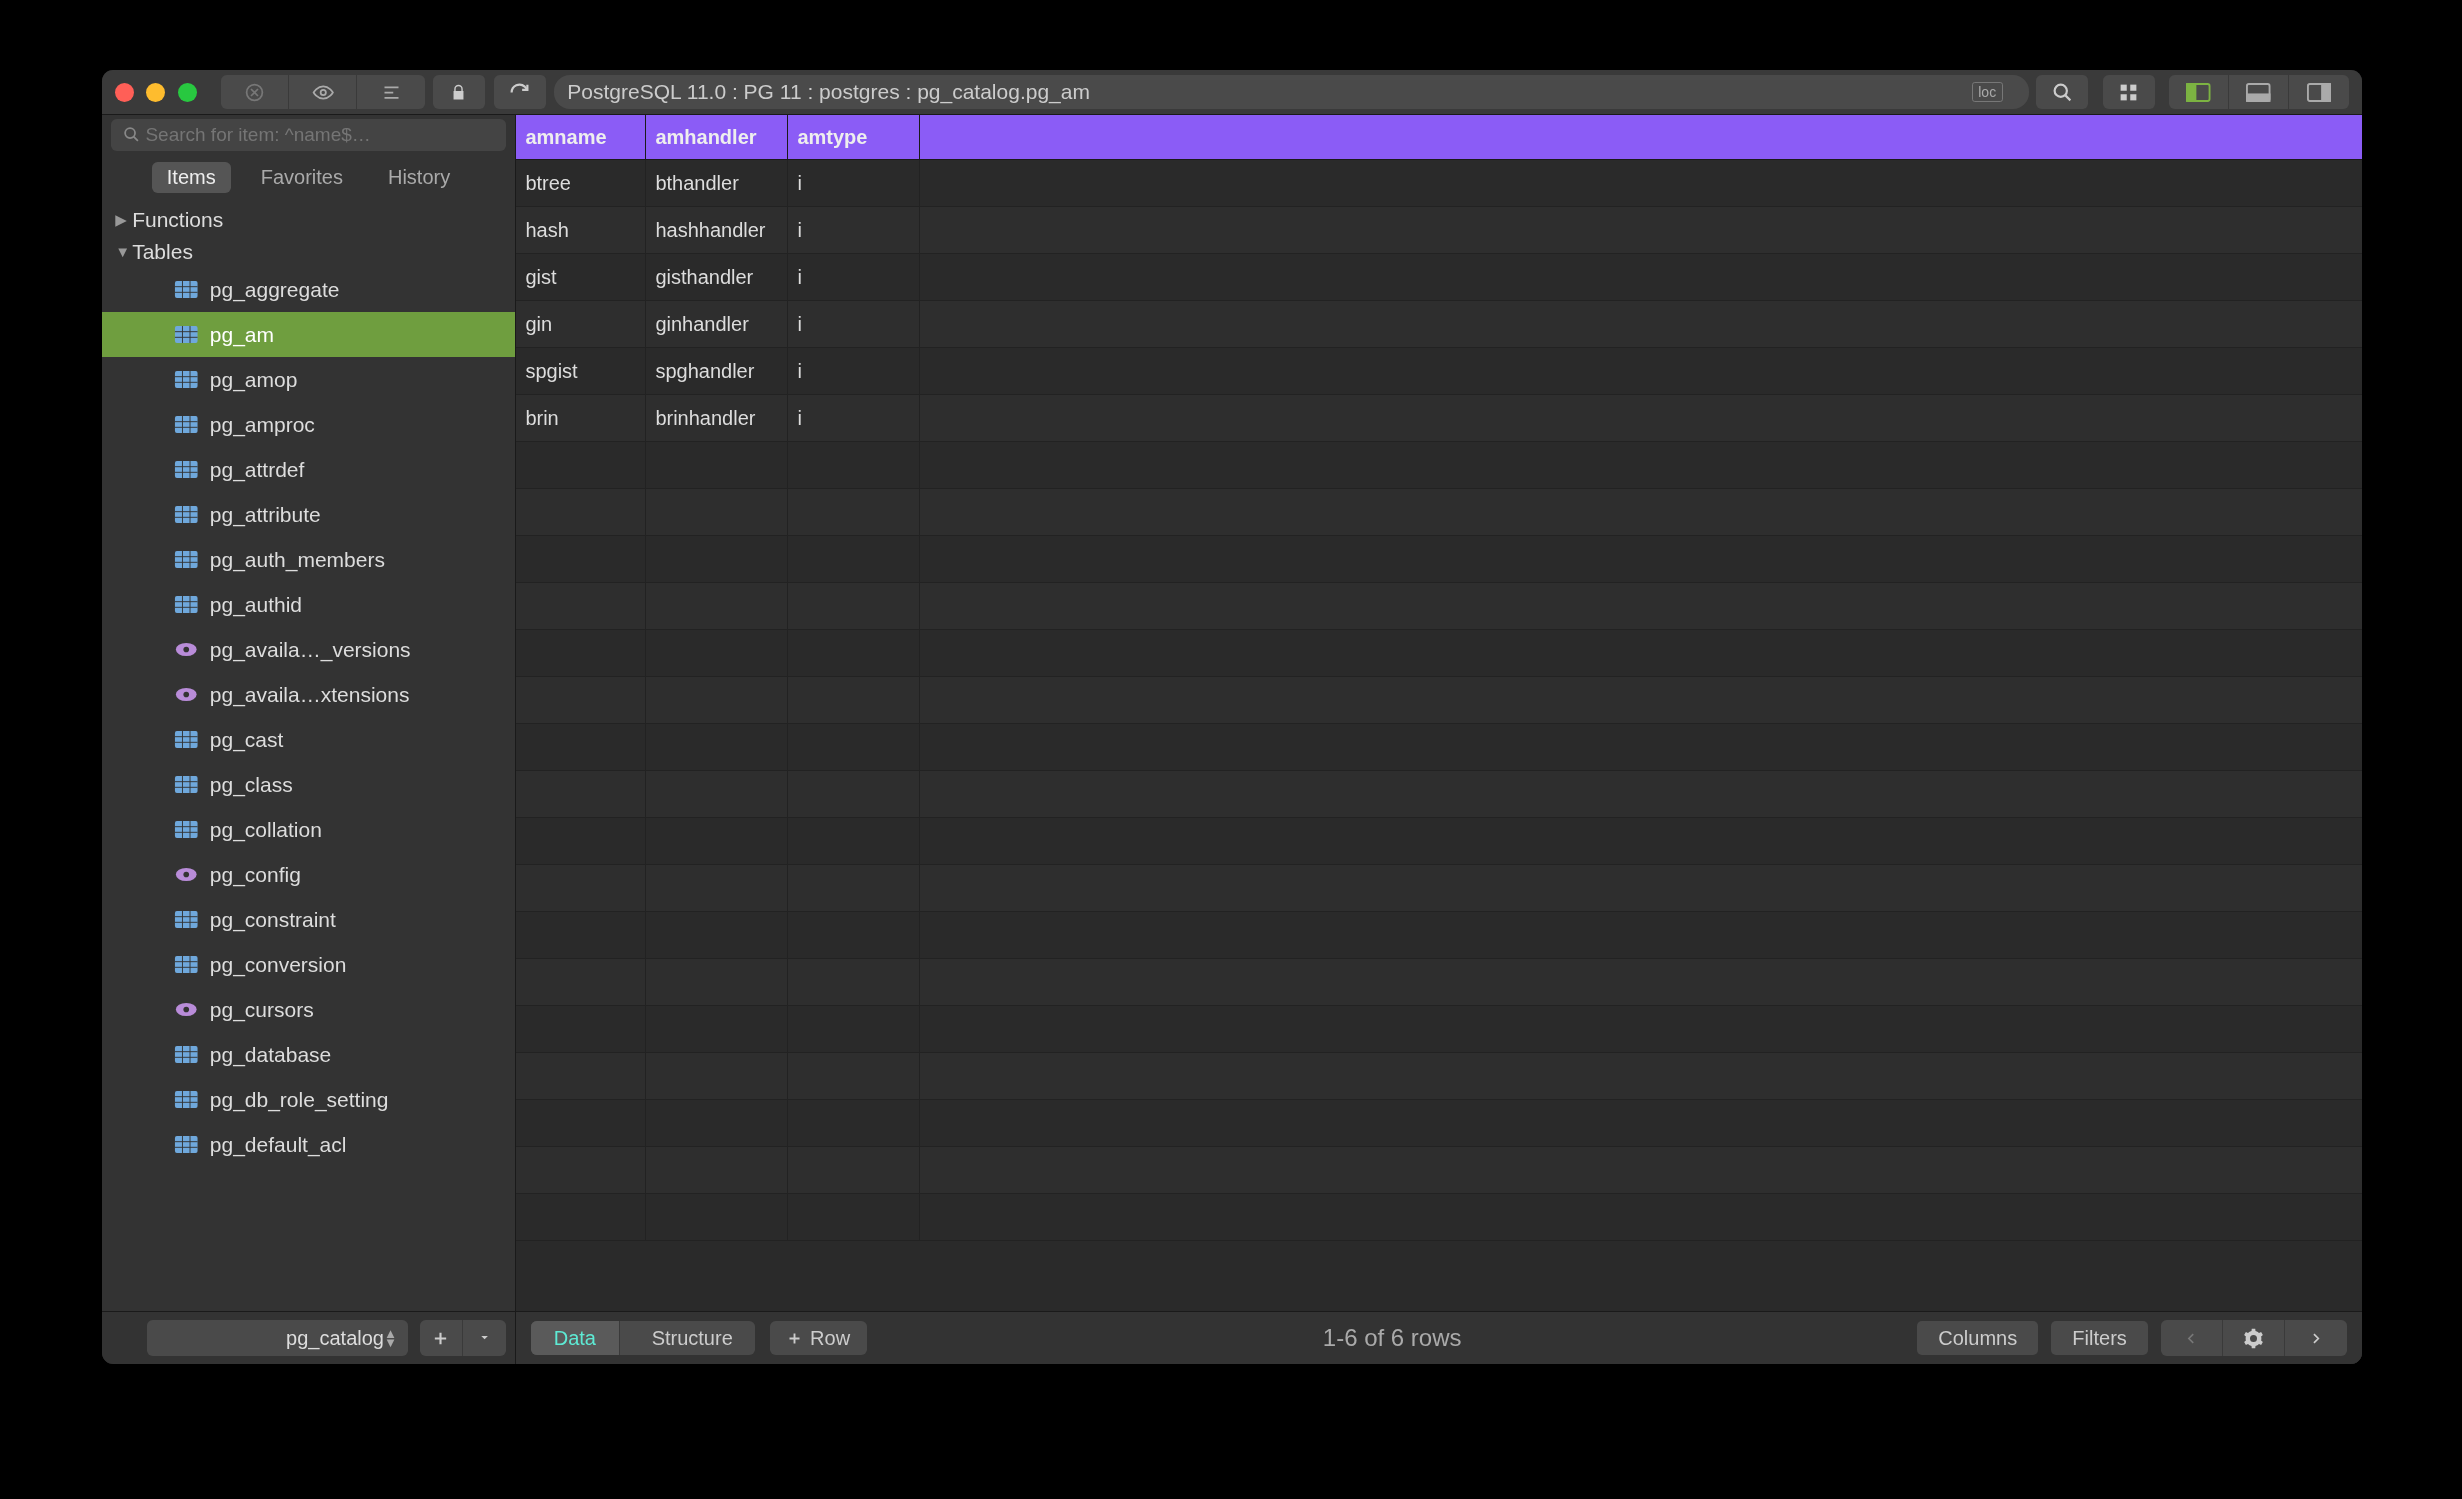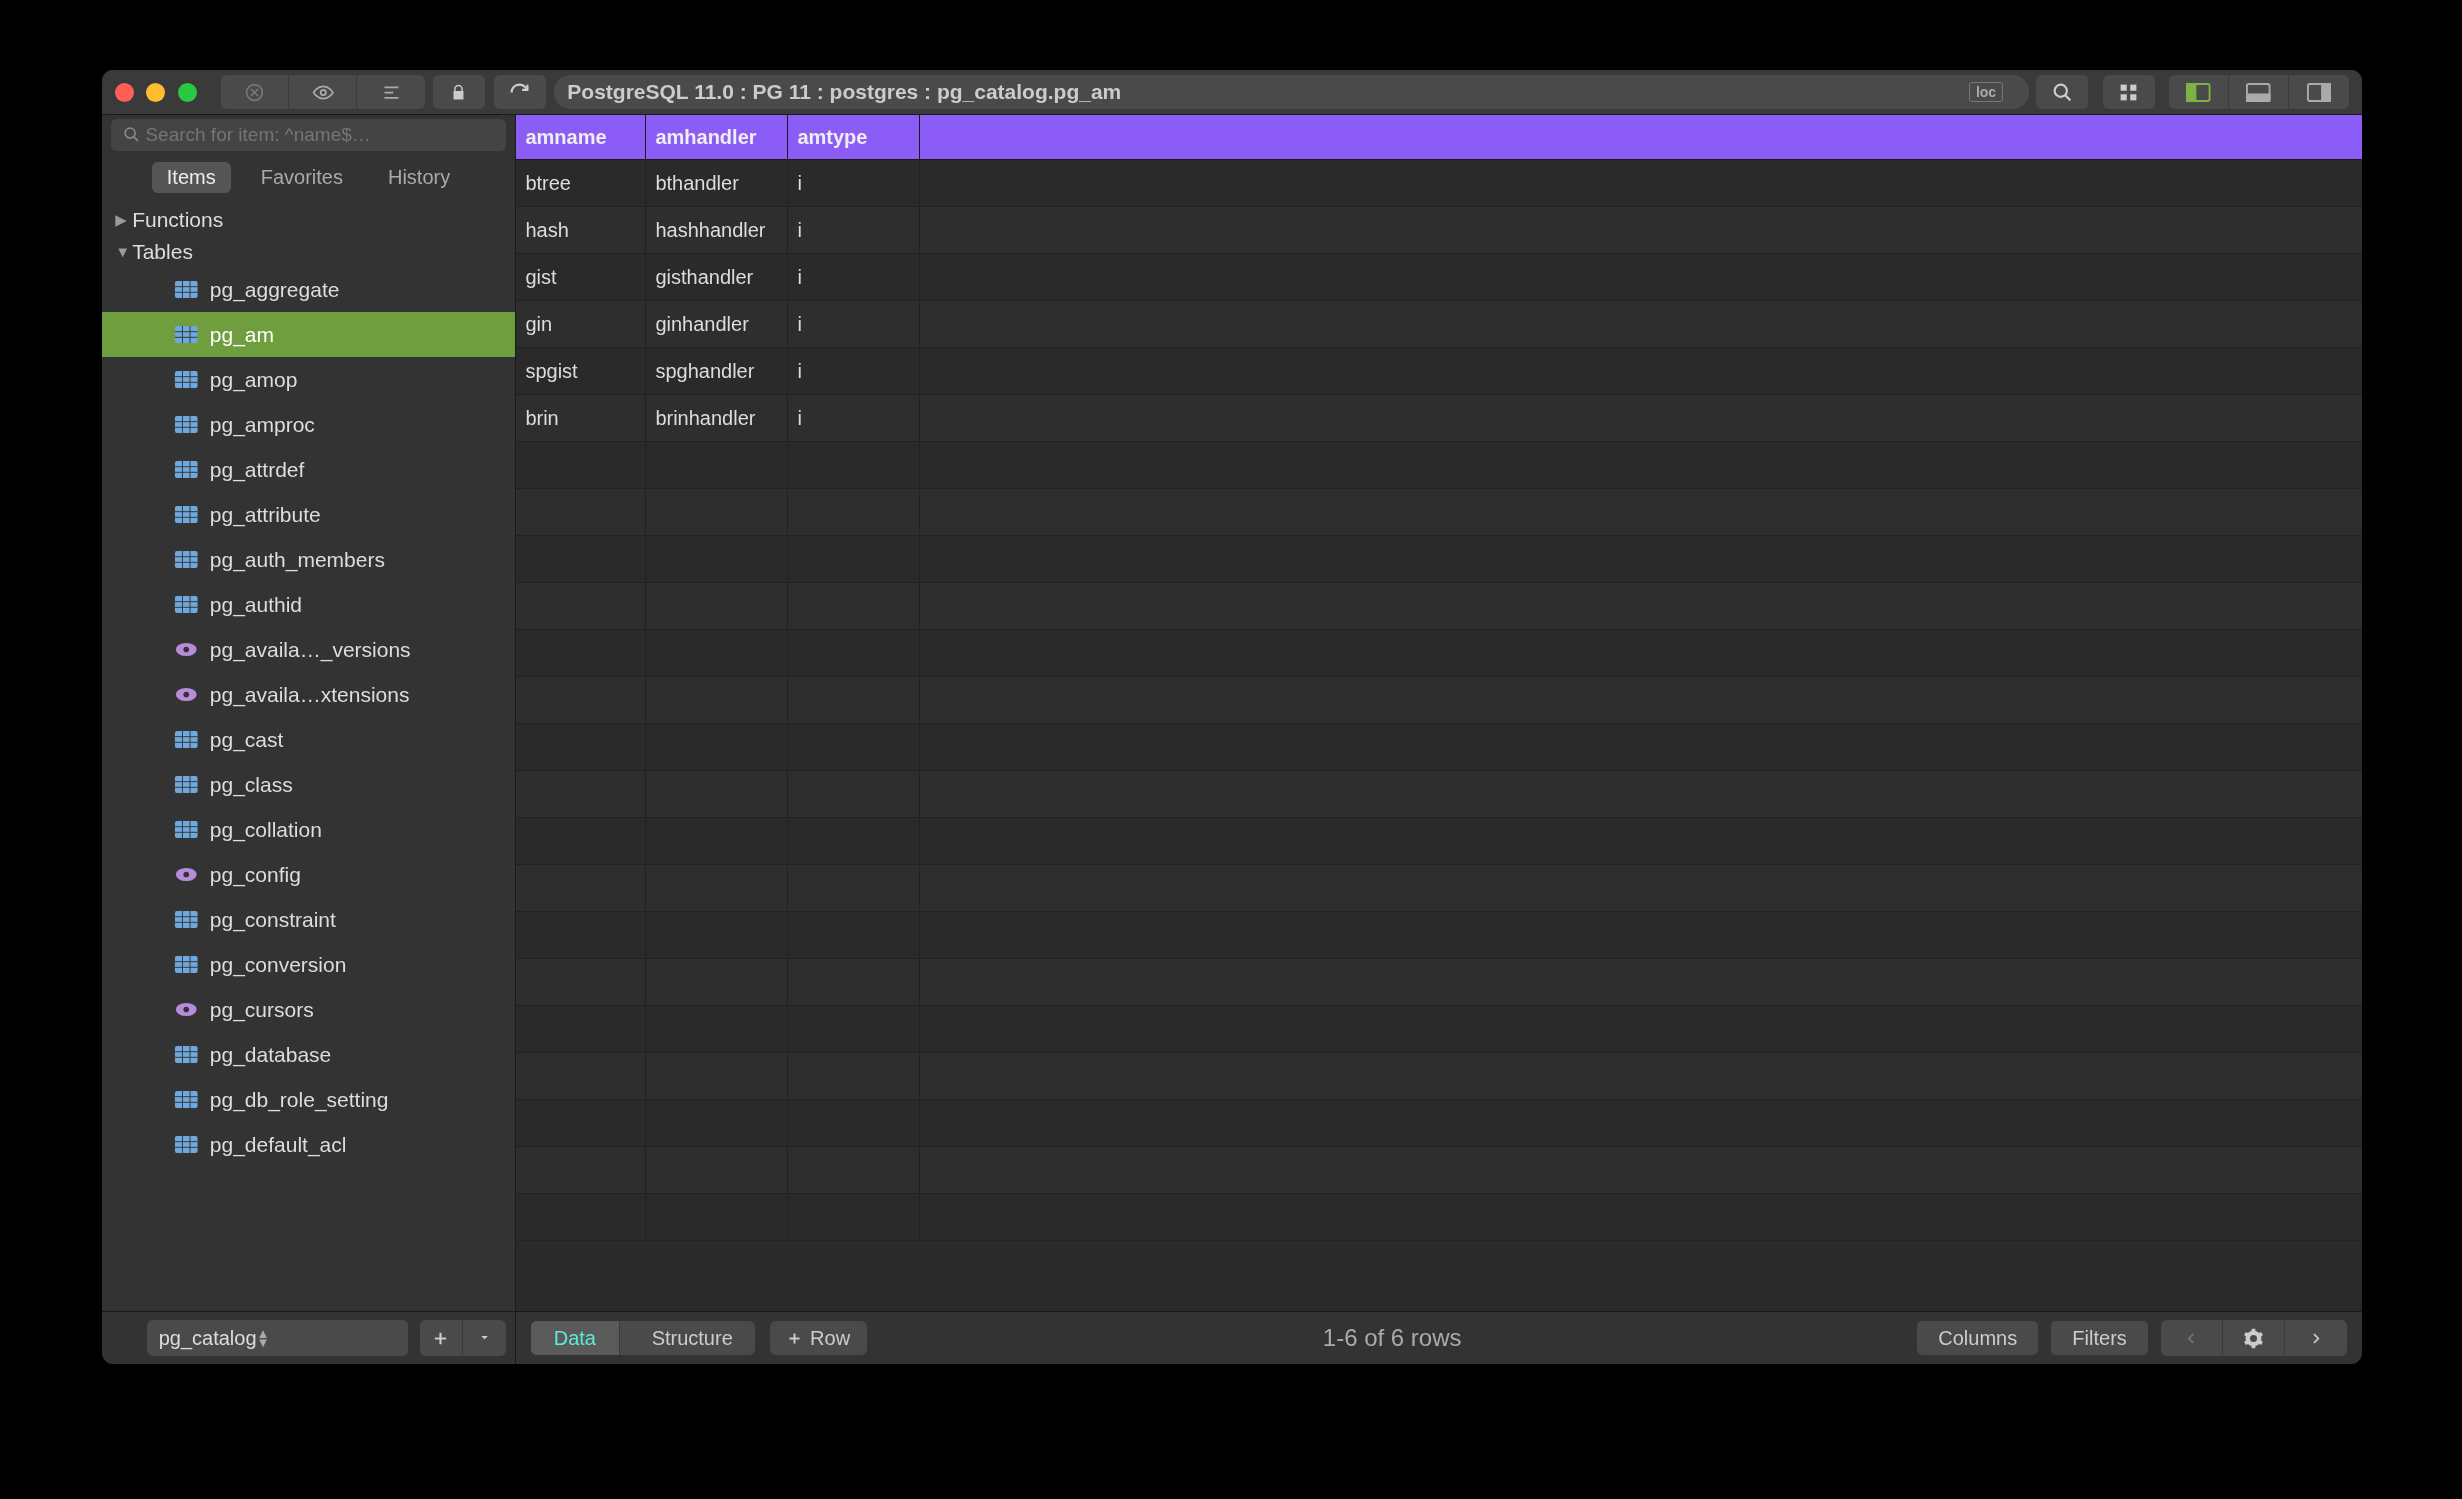--- a/index.html
+++ b/index.html
@@ -46,21 +46,20 @@
   height: 34px;
   background: #4a4a4a;
   border-radius: 16px;
   display: flex; align-items: center;
   padding: 0 13.2px;
   font-family: "SF Mono", Menlo, monospace;
   font-size: 21px;
   color: #ccc;
   gap: 7.6px;
   position: relative;
-  font-weight: bold;
 }
 .breadcrumb .loc {
   position: absolute; right: 26px;
   font-size: 14px;
   border: 0.9px solid #777; color: #aaa;
   padding: 0.9px 5.7px; border-radius: 2.8px;
 }
 
 .tb-right { display: flex; gap: 13.2px; }
 
@@ -97,21 +96,21 @@
 .tree-item.selected { background: #6f9e3f; color: #fff; }
 .tree-item .ticon { width: 24.5px; height: 19px; }
 
 .side-bottom {
   height: 53px; border-top: 0.9px solid #1a1a1a;
   display: flex; align-items: center; gap: 11.3px; padding: 0 9.4px;
 }
 .schema-select {
   flex: 1; height: 36px; background: #4a4a4a; border-radius: 5.7px;
   color: #ddd; font-size: 20px; display: flex; align-items: center; padding: 0 11.3px;
-  justify-content: flex-start;
+  justify-content: flex-end;
   margin-left: 36px;
 }
 .plus-group { display: flex; background: #4a4a4a; border-radius: 5.7px; overflow: hidden; }
 .plus-group .pb { width: 43px; height: 36px; display: flex; align-items: center; justify-content: center; color: #ccc; border-right: 0.9px solid #3a3a3a; }
 .plus-group .pb:last-child { border-right: none; }
 
 
 .data { flex: 1; display: flex; flex-direction: column; background: #2a2a2a; }
 .grid-header {
   height: 45px; display: flex; background: #8b5cf6; border-bottom: 0.9px solid #1a1a1a;

